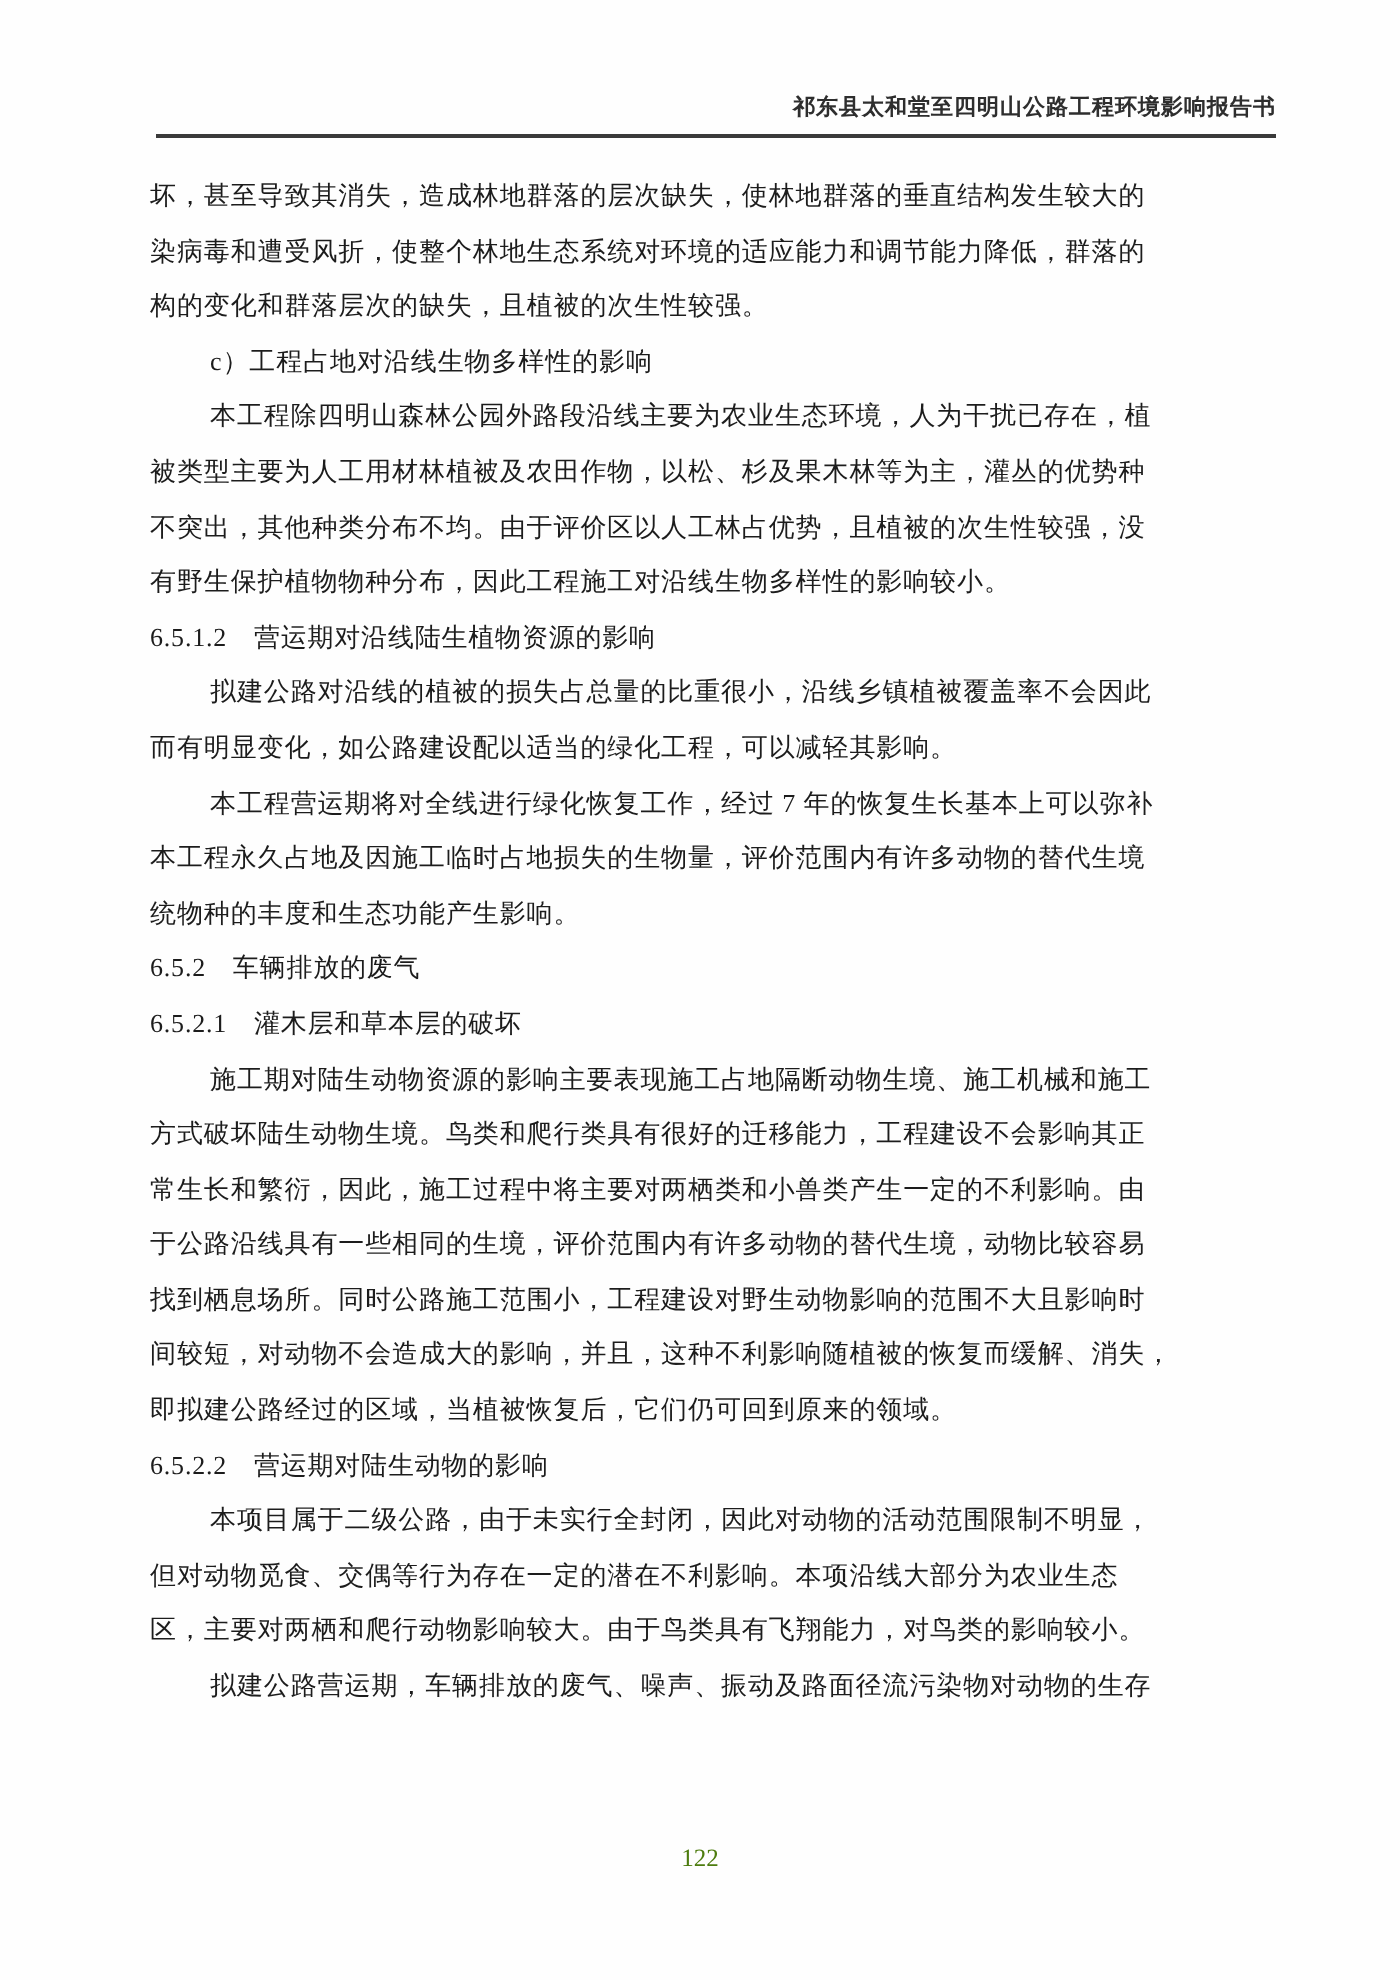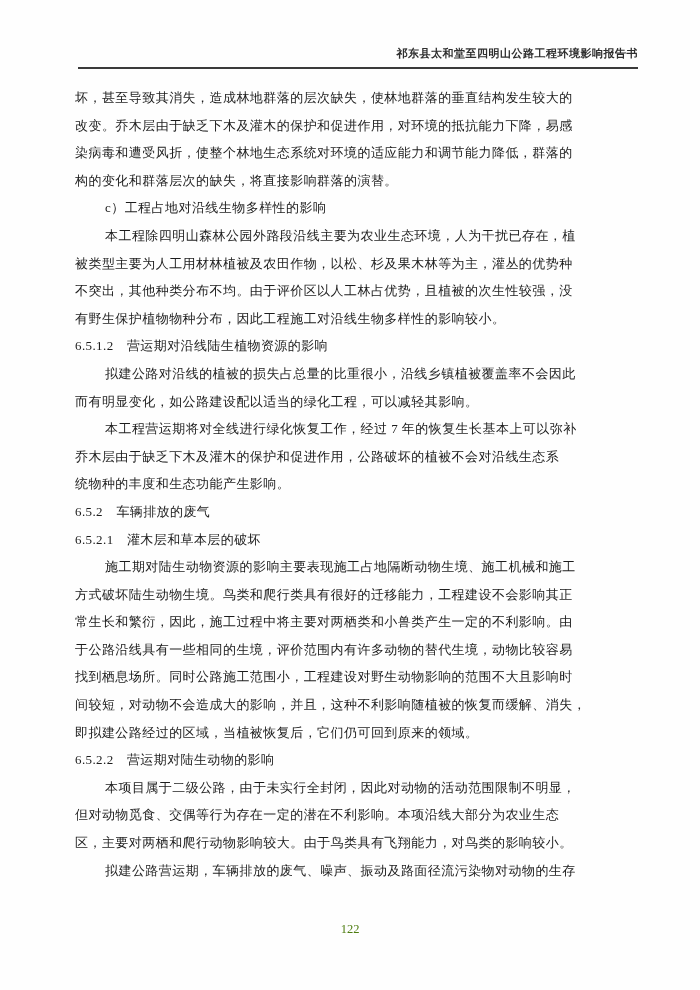--- a/index.html
+++ b/index.html
@@ -68,33 +68,32 @@
 <body>
 
 <div class="page">
 
   <div class="running-header">祁东县太和堂至四明山公路工程环境影响报告书</div>
 
   <div class="header-rule"></div>
 
   <div class="body-text">
     <div class="line">坏，甚至导致其消失，造成林地群落的层次缺失，使林地群落的垂直结构发生较大的</div>
-    <div class="line">改变。乔木层由于缺乏下木及灌木的保护和促进作用，对环境的抵抗能力下降，易感</div>
     <div class="line">染病毒和遭受风折，使整个林地生态系统对环境的适应能力和调节能力降低，群落的</div>
-    <div class="line">构的变化和群落层次的缺失，将直接影响群落的演替。</div>
+    <div class="line">构的变化和群落层次的缺失，且植被的次生性较强。</div>
     <div class="line indent">c）工程占地对沿线生物多样性的影响</div>
     <div class="line indent">本工程除四明山森林公园外路段沿线主要为农业生态环境，人为干扰已存在，植</div>
     <div class="line">被类型主要为人工用材林植被及农田作物，以松、杉及果木林等为主，灌丛的优势种</div>
     <div class="line">不突出，其他种类分布不均。由于评价区以人工林占优势，且植被的次生性较强，没</div>
     <div class="line">有野生保护植物物种分布，因此工程施工对沿线生物多样性的影响较小。</div>
     <div class="line heading">6.5.1.2　营运期对沿线陆生植物资源的影响</div>
     <div class="line indent">拟建公路对沿线的植被的损失占总量的比重很小，沿线乡镇植被覆盖率不会因此</div>
     <div class="line">而有明显变化，如公路建设配以适当的绿化工程，可以减轻其影响。</div>
     <div class="line indent">本工程营运期将对全线进行绿化恢复工作，经过 7 年的恢复生长基本上可以弥补</div>
-    <div class="line">乔木层由于缺乏下木及灌木的保护和促进作用，公路破坏的植被不会对沿线生态系</div>
+    <div class="line">本工程永久占地及因施工临时占地损失的生物量，评价范围内有许多动物的替代生境</div>
     <div class="line">统物种的丰度和生态功能产生影响。</div>
     <div class="line heading">6.5.2　车辆排放的废气</div>
     <div class="line heading">6.5.2.1　灌木层和草本层的破坏</div>
     <div class="line indent">施工期对陆生动物资源的影响主要表现施工占地隔断动物生境、施工机械和施工</div>
     <div class="line">方式破坏陆生动物生境。鸟类和爬行类具有很好的迁移能力，工程建设不会影响其正</div>
     <div class="line">常生长和繁衍，因此，施工过程中将主要对两栖类和小兽类产生一定的不利影响。由</div>
     <div class="line">于公路沿线具有一些相同的生境，评价范围内有许多动物的替代生境，动物比较容易</div>
     <div class="line">找到栖息场所。同时公路施工范围小，工程建设对野生动物影响的范围不大且影响时</div>
     <div class="line">间较短，对动物不会造成大的影响，并且，这种不利影响随植被的恢复而缓解、消失，</div>
     <div class="line">即拟建公路经过的区域，当植被恢复后，它们仍可回到原来的领域。</div>

